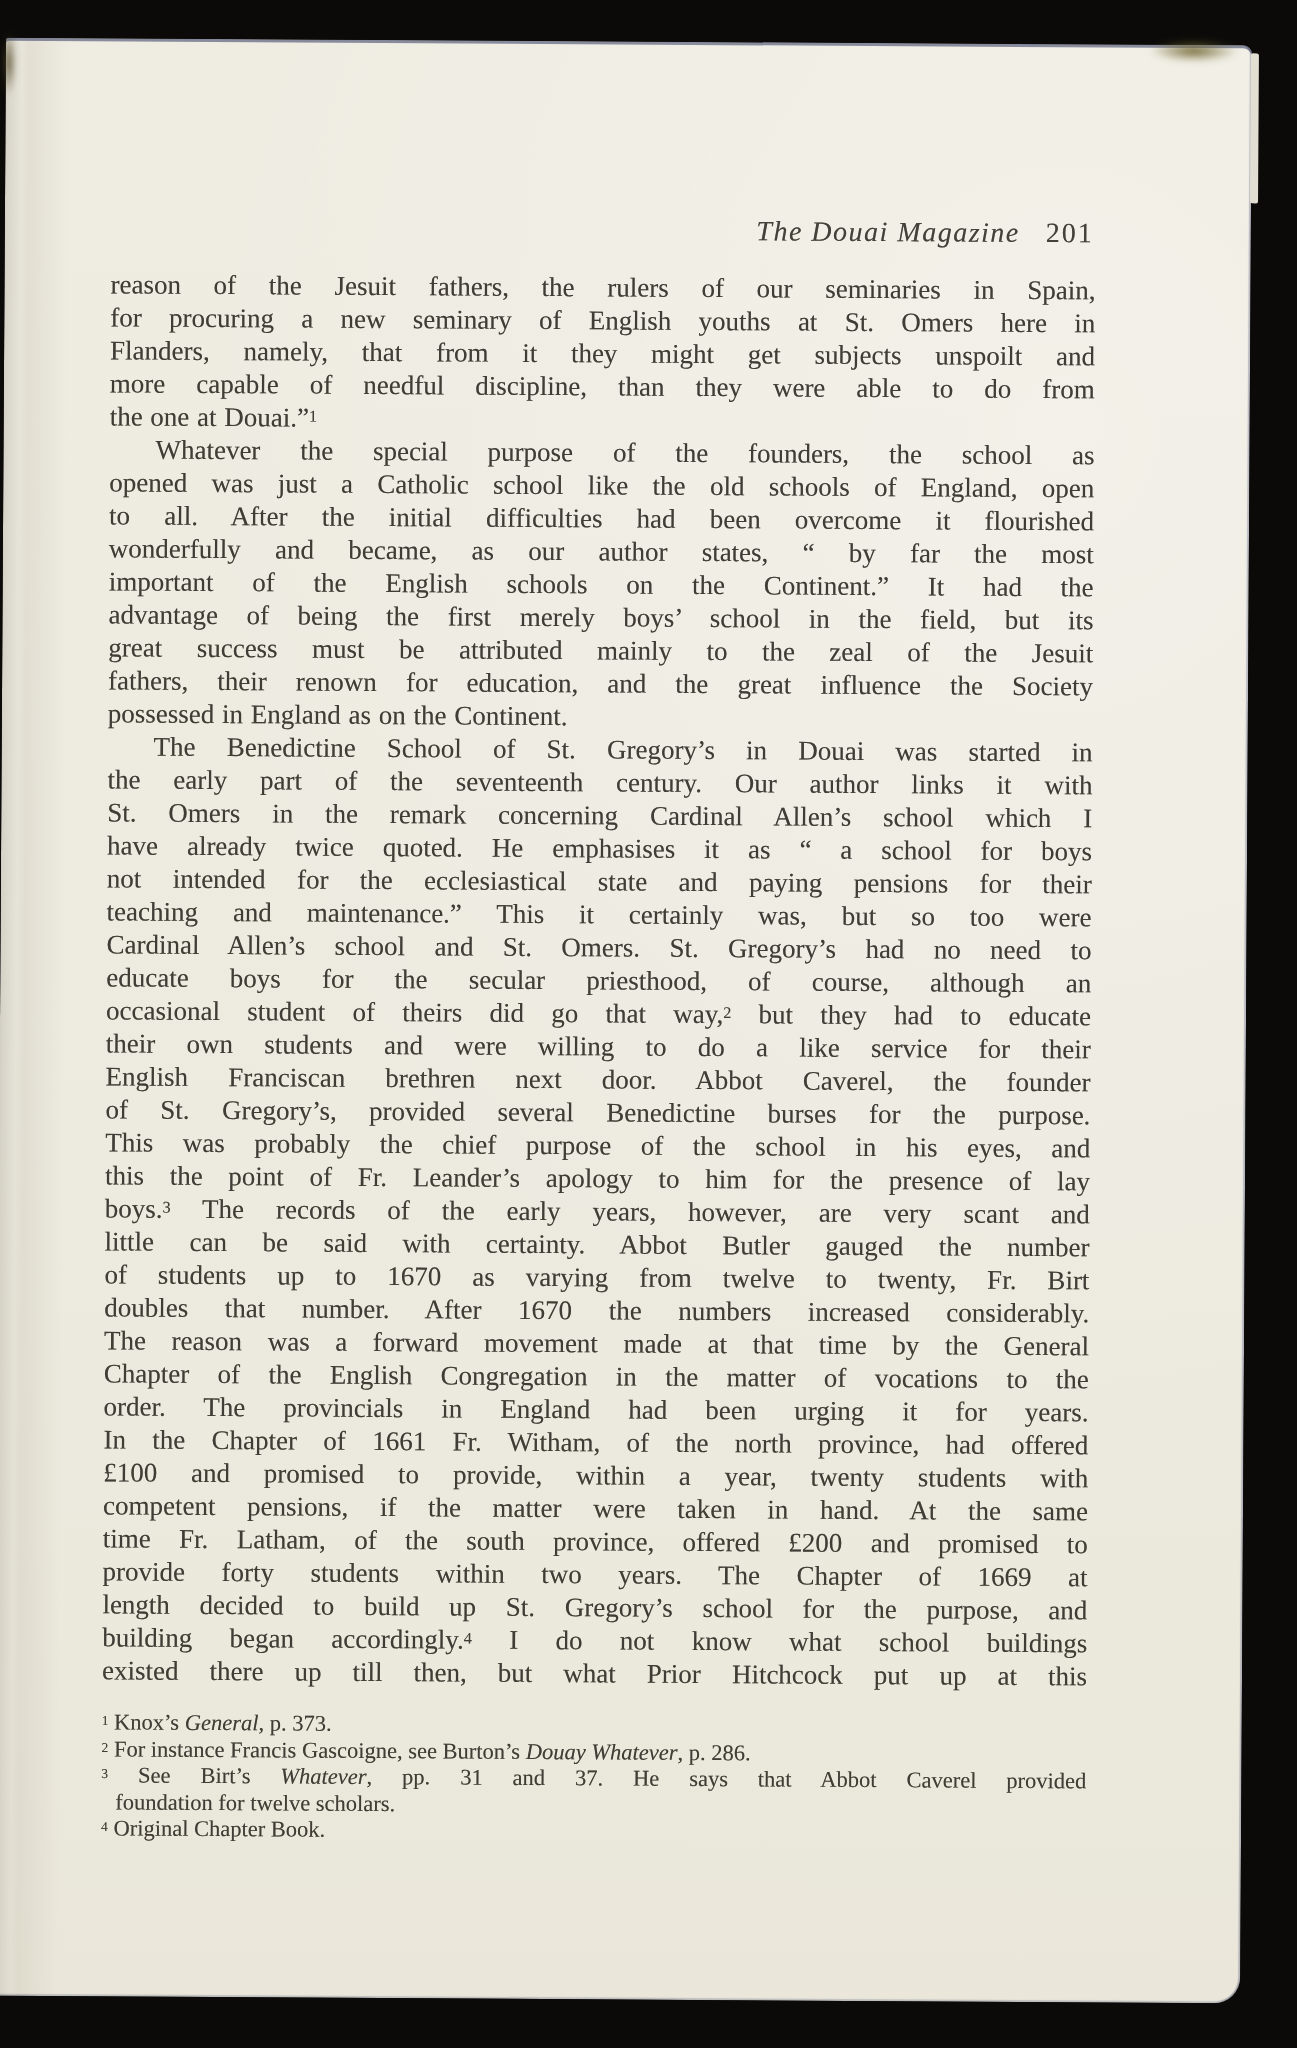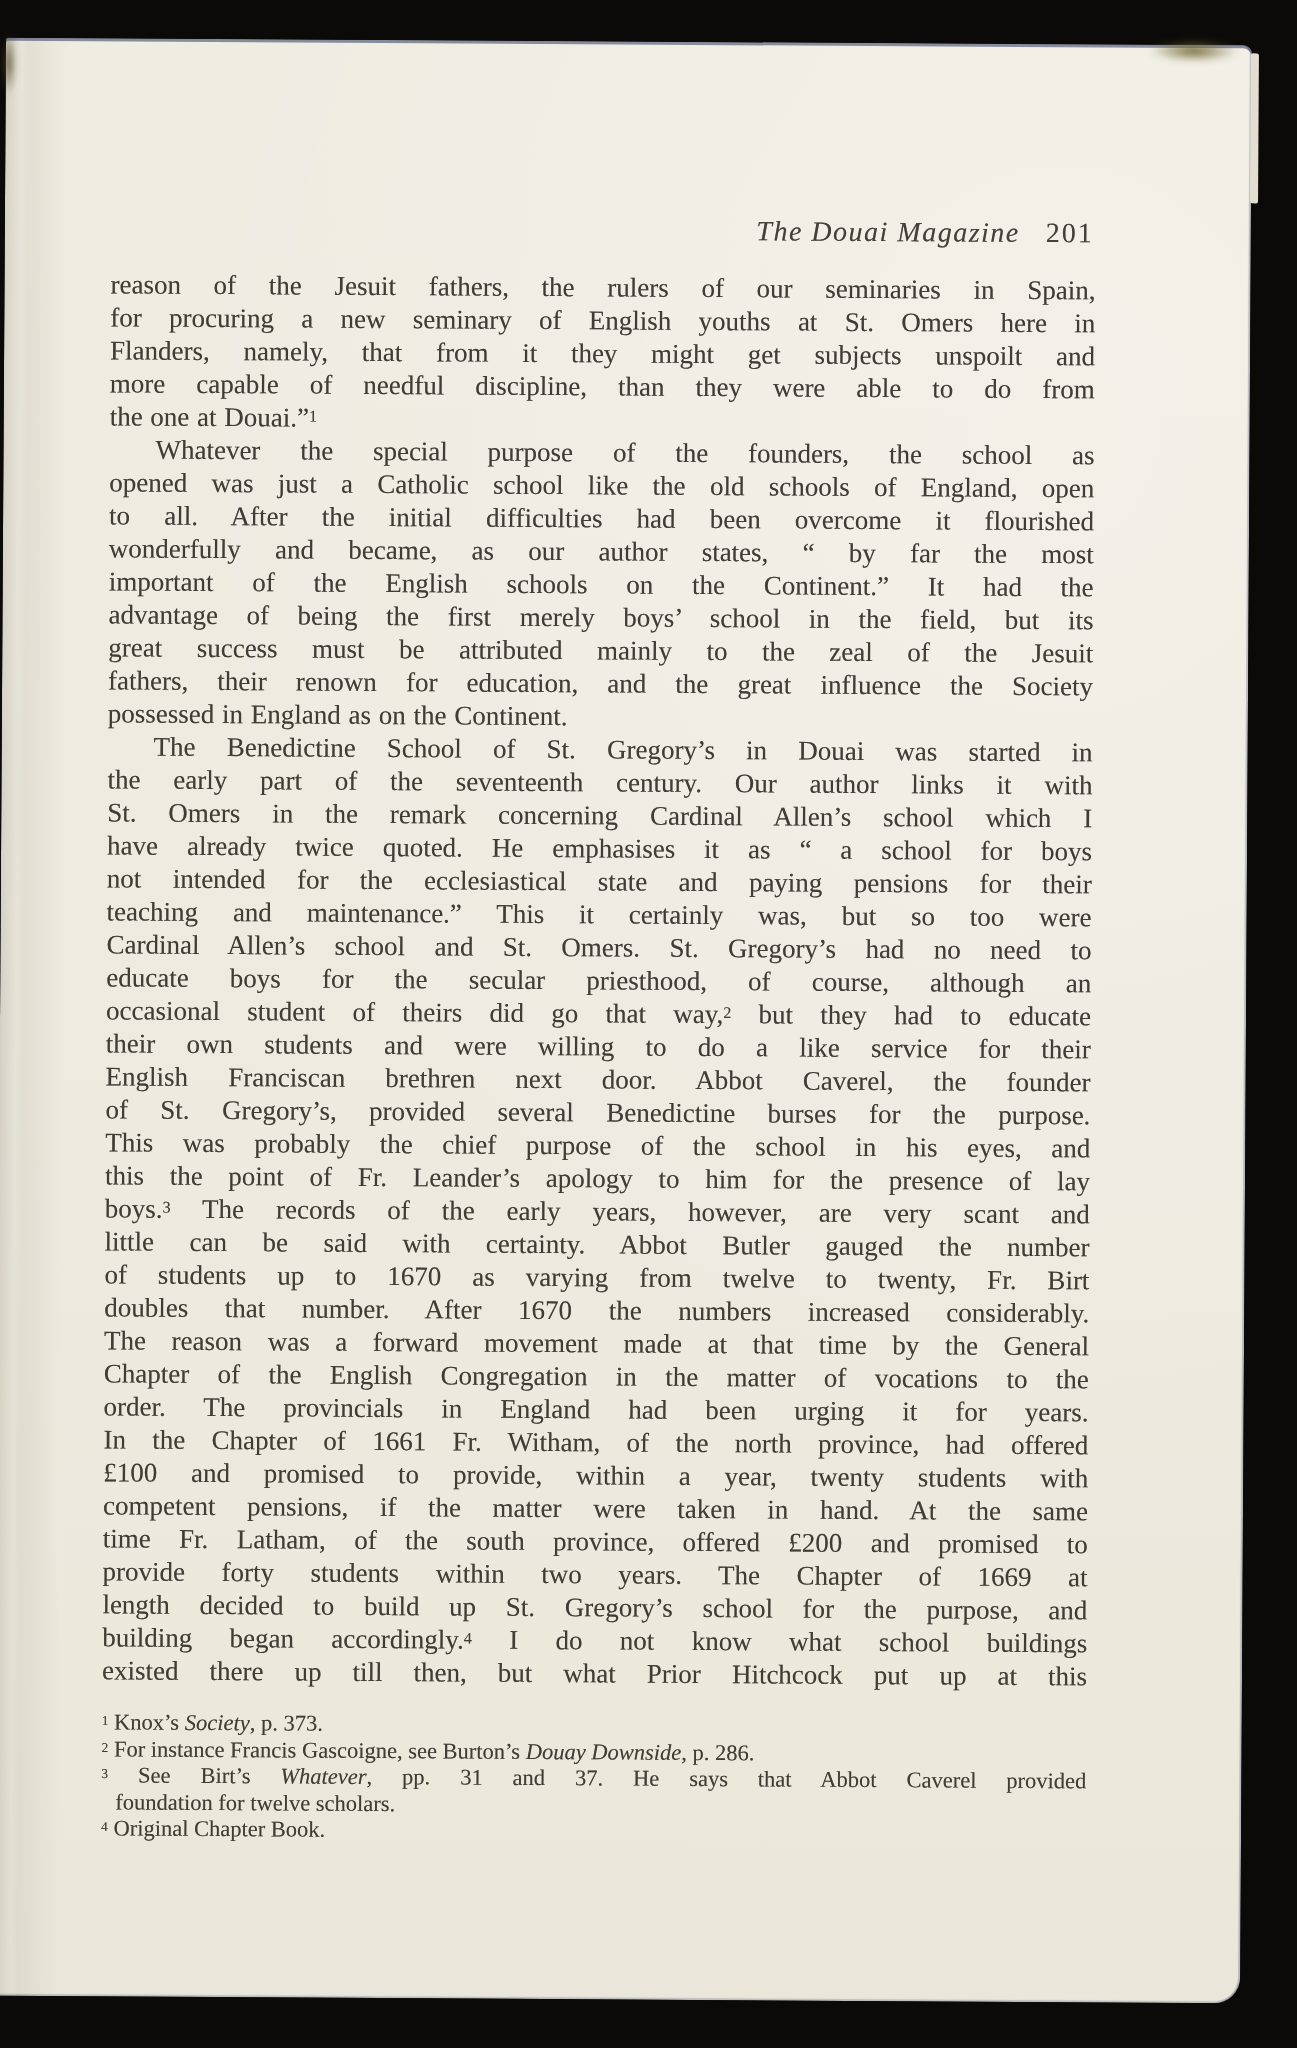--- a/index.html
+++ b/index.html
@@ -121,20 +121,20 @@
           <div class="line">competent pensions, if the matter were taken in hand.  At the same</div>
           <div class="line">time Fr. Latham, of the south province, offered £200 and promised to</div>
           <div class="line">provide forty students within two years.  The Chapter of 1669 at</div>
           <div class="line">length decided to build up St. Gregory’s school for the purpose, and</div>
           <div class="line">building began accordingly.<sup class="ref">4</sup>  I do not know what school buildings</div>
           <div class="line">existed there up till then, but what Prior Hitchcock put up at this</div>
         </div>
       </div>
 
     <div class="footnotes">
-        <div class="fn-line free"><sup class="fnm">1</sup> Knox’s <i>Society</i>, p. 373.</div>
-        <div class="fn-line free"><sup class="fnm">2</sup> For instance Francis Gascoigne, see Burton’s <i>Douay Downside</i>, p. 286.</div>
+        <div class="fn-line free"><sup class="fnm">1</sup> Knox’s <i>General</i>, p. 373.</div>
+        <div class="fn-line free"><sup class="fnm">2</sup> For instance Francis Gascoigne, see Burton’s <i>Douay Whatever</i>, p. 286.</div>
         <div class="fn-line"><sup class="fnm">3</sup> See Birt’s <i>Whatever</i>, pp. 31 and 37.  He says that Abbot Caverel provided</div>
         <div class="fn-line free cont">foundation for twelve scholars.</div>
         <div class="fn-line free"><sup class="fnm">4</sup> Original Chapter Book.</div>
       </div>
   </div>
 </div>
 
 </body></html>

